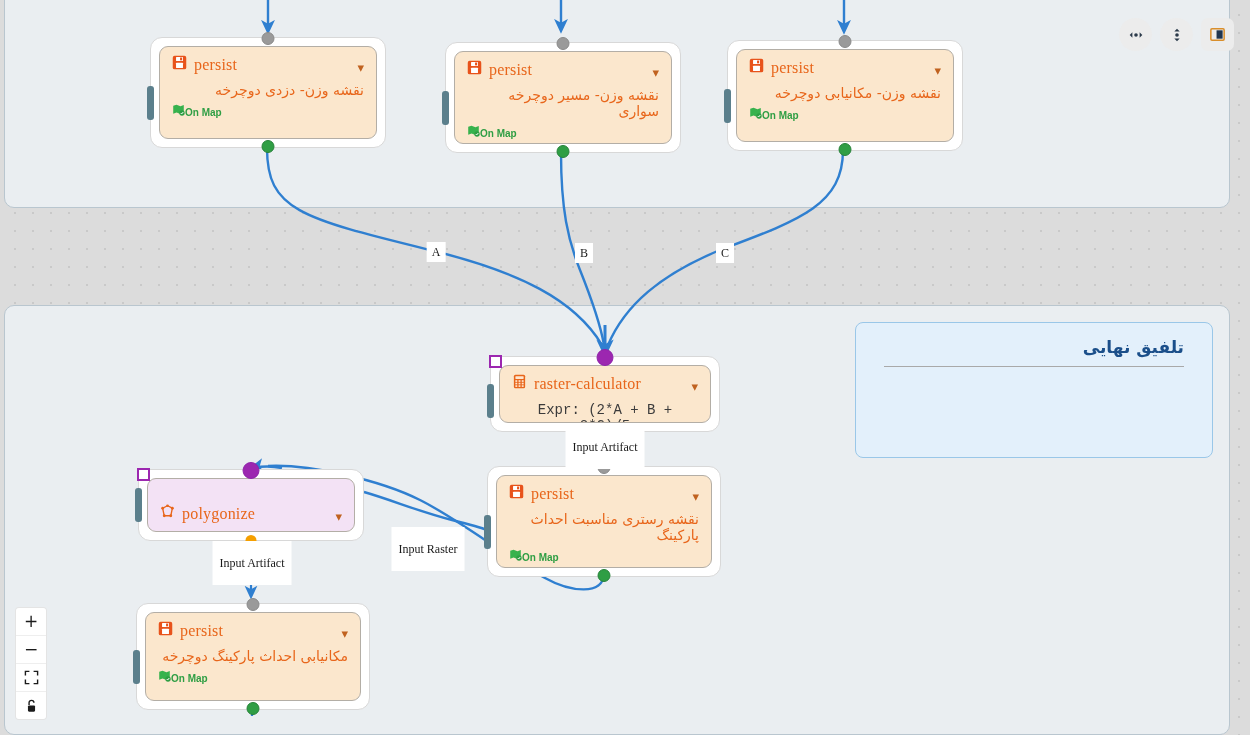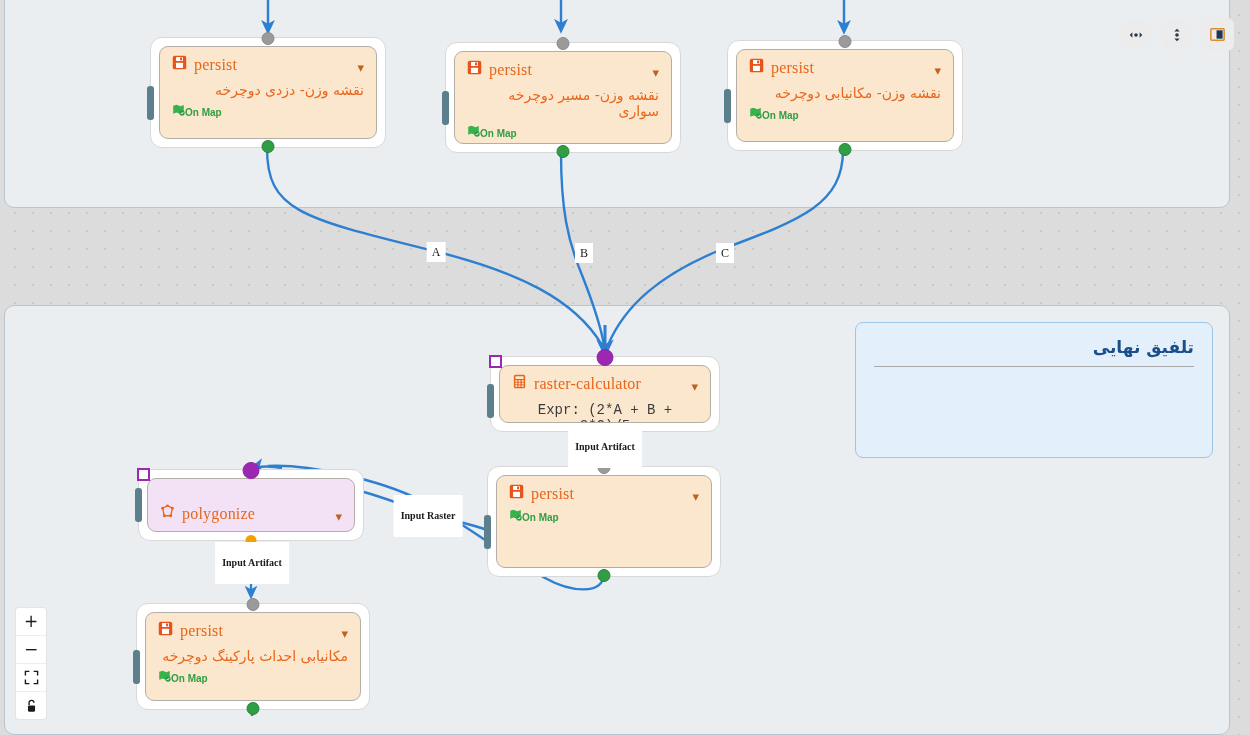--- a/index.html
+++ b/index.html
@@ -46,22 +46,22 @@
     color: #1a1a1a;
     font-family: "Liberation Serif", serif;
     font-size: 12px;
     line-height: 1;
     padding: 4px 5px;
     transform: translate(-50%, -50%);
     white-space: nowrap;
     z-index: 6;
   }
   .edge-label.wide {
-    font-weight: bold;
-    font-size: 10px;
+    font-weight: normal;
+    font-size: 12px;
     padding: 16px 7px;
   }
 
   
   .node-wrap {
     position: absolute;
     box-sizing: border-box;
     background: #ffffff;
     border: 1px solid #d8d8d8;
     border-radius: 12px;
@@ -175,21 +175,21 @@
     z-index: 8;
   }
 
   
   #info-panel {
     position: absolute;
     box-sizing: border-box;
     background: #e3f0fb;
     border: 1px solid #9ac7e8;
     border-radius: 8px;
-    padding: 14px 18px;
+    padding: 14px 28px;
     z-index: 5;
   }
   #info-title {
     color: #1b4f8a;
     font-family: "DejaVu Sans", sans-serif;
     font-size: 17px;
     font-weight: bold;
     text-align: right;
     direction: rtl;
   }
@@ -297,21 +297,21 @@
 
     <path d="M251,528 L251,595" stroke="#2f7fd0" stroke-width="2.2" fill="none" marker-end="url(#arrow)"></path>
 
     <path d="M252,710 L252,716" stroke="#2f7fd0" stroke-width="2.2" fill="none"></path>
   </svg>
 
   <div class="edge-label" style="left:436px; top:252px;">A</div>
   <div class="edge-label" style="left:584px; top:253px;">B</div>
   <div class="edge-label" style="left:725px; top:253px;">C</div>
   <div class="edge-label wide" style="left:605px; top:447px;">Input Artifact</div>
-  <div class="edge-label wide" style="left:428px; top:516px;">Input Raster</div>
+  <div class="edge-label wide" style="left:428px; top:549px;">Input Raster</div>
   <div class="edge-label wide" style="left:252px; top:563px;">Input Artifact</div>
 
   <div class="node-wrap" style="left:150px; top:37px; width:236px; height:111px;">
     <div class="handle h-top-gray" style="left:50%; top:-6px; transform:translateX(-50%);"></div>
     <div class="handle h-bot-green" style="left:50%; bottom:-6px; transform:translateX(-50%);"></div>
     <div class="h-left-bar" style="left:-4px; top:48px;"></div>
     <div class="node-body">
       <div class="node-header">
         <div class="node-title-grp">
           <span>
@@ -476,20 +476,21 @@
               <rect x="0.8" y="0.8" width="14.4" height="14.4" rx="2" fill="#e8531b"></rect>
               <rect x="4.3" y="2" width="7.4" height="4.4" rx="0.6" fill="#ffffff"></rect>
               <rect x="8.6" y="2.7" width="2.2" height="3" fill="#e8531b"></rect>
               <rect x="4.3" y="8.3" width="7.4" height="5.5" rx="0.6" fill="#ffffff"></rect>
             </svg>
           </span>
           <span class="node-title">persist</span>
         </div>
         <span class="chevron">▾</span>
       </div>
+      <div class="node-sub">نقشه رستری مناسبت احداث پارکینگ</div>
       <div class="onmap">
         <span>
           <svg width="13" height="13" viewBox="0 0 16 16">
             <path d="M1.5 3.5 L5.6 2 L10.4 4 L14.5 2.4 L14.5 12 L10.4 13.6 L5.6 11.6 L1.5 13.2 Z" fill="#37b24d"></path>
             <circle cx="12.3" cy="12.3" r="3.3" fill="#2f9e44"></circle>
             <path d="M10.8 12.4 L11.9 13.5 L13.9 11.1" stroke="#ffffff" stroke-width="1.2" fill="none"></path>
           </svg>
         </span>
         <span>On Map</span>
       </div>

